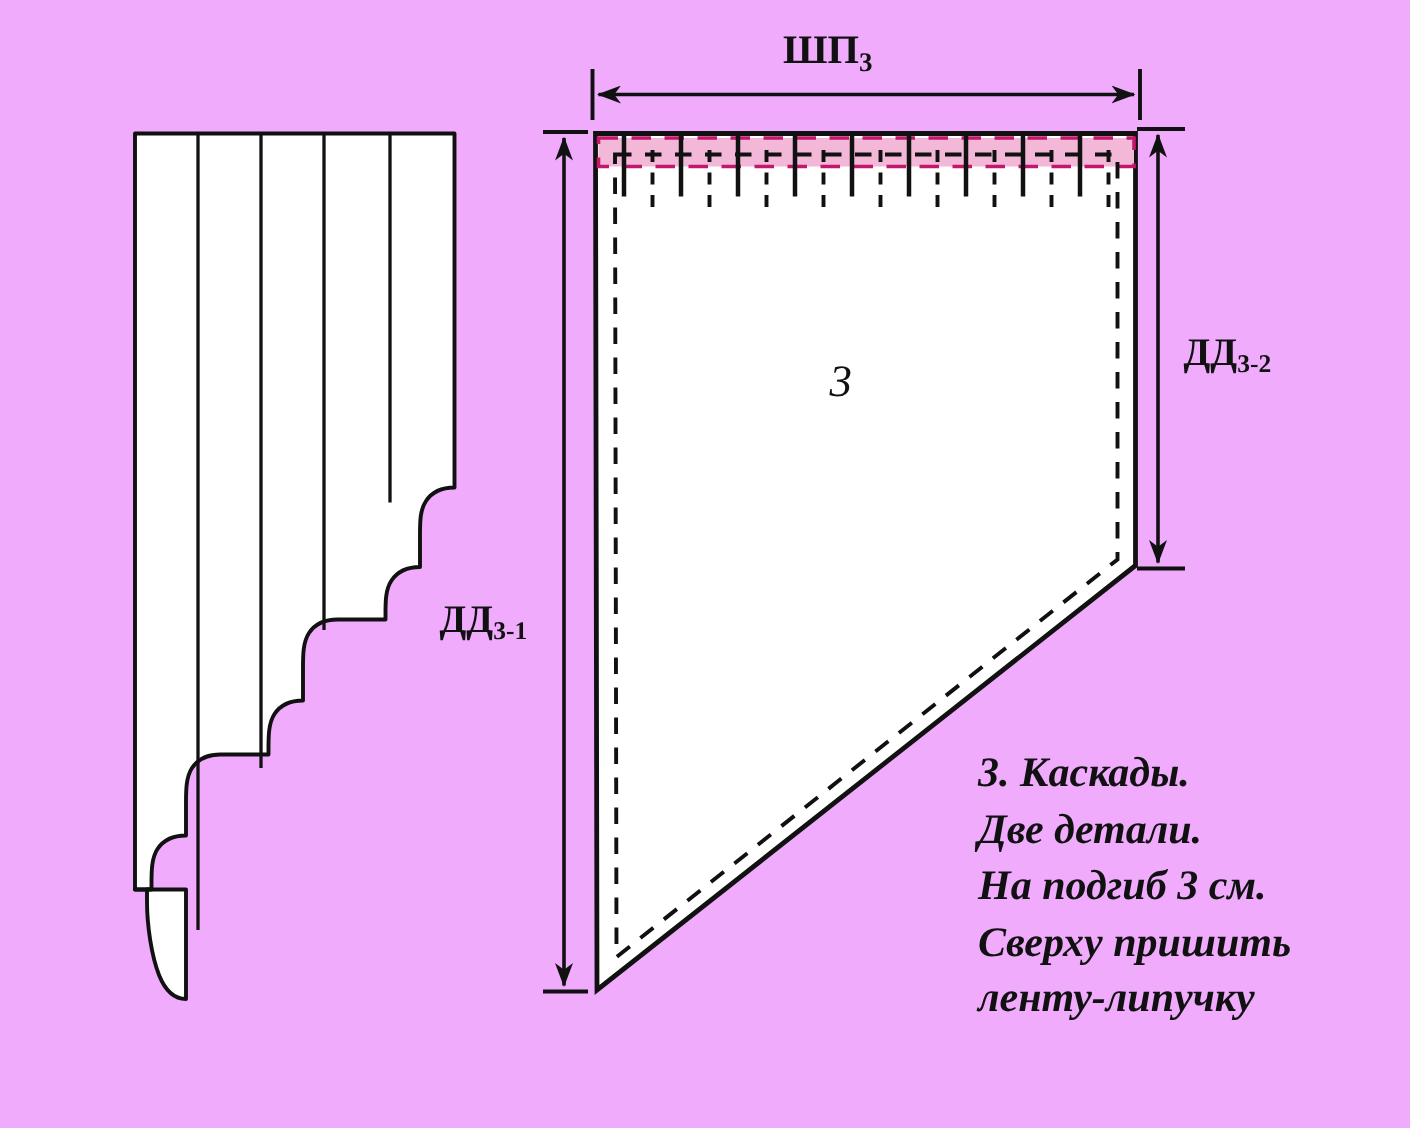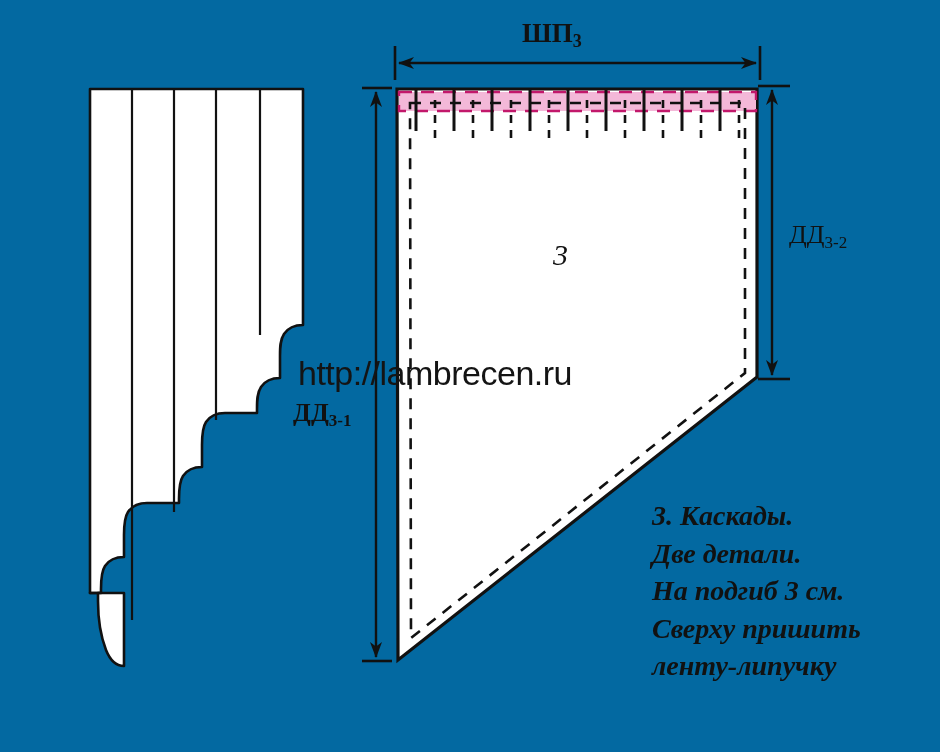--- a/index.html
+++ b/index.html
@@ -8,21 +8,21 @@
     padding: 0;
     background: #ffffff;
   }
   body {
     font-family: "Liberation Serif", "DejaVu Serif", serif;
   }
   #page {
     position: relative;
     width: 940px;
     height: 752px;
-    background: #0369a1;
+    background: #f0abfc;
     overflow: hidden;
   }
   #canvas {
     position: absolute;
     left: 0;
     top: 0;
     width: 940px;
     height: 752px;
   }
   .txt {
@@ -40,21 +40,21 @@
     letter-spacing: 0px;
   }
   #dim-top-label .sub {
     font-size: 18px;
     vertical-align: -5px;
   }
   #dim-right-label {
     left: 789px;
     top: 222px;
     font-size: 26px;
-    font-weight: 400;
+    font-weight: 700;
   }
   #dim-right-label .sub {
     font-size: 17px;
     vertical-align: -5px;
   }
   #dim-left-label {
     left: 293px;
     top: 400px;
     font-size: 26px;
     font-weight: 700;
@@ -207,21 +207,20 @@
   </svg>
 
   <div class="txt" id="dim-top-label"><span>ШП</span><span class="sub">3</span></div>
 
   <div class="txt" id="dim-right-label"><span>ДД</span><span class="sub">3-2</span></div>
 
   <div class="txt" id="dim-left-label"><span>ДД</span><span class="sub">3-1</span></div>
 
   <div class="txt" id="piece-number">3</div>
 
-  <div class="txt" id="watermark">http://lambrecen.ru</div>
 
   <div id="notes">
     <div class="note-line">3. Каскады.</div>
     <div class="note-line">Две детали.</div>
     <div class="note-line">На подгиб 3 см.</div>
     <div class="note-line">Сверху пришить</div>
     <div class="note-line">ленту-липучку</div>
   </div>
 
 </div>

